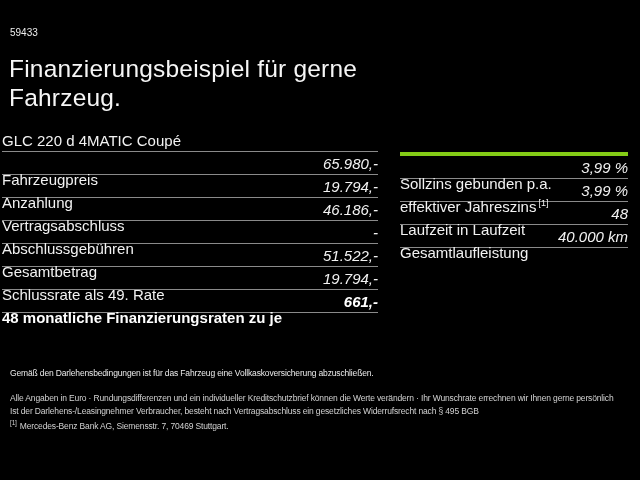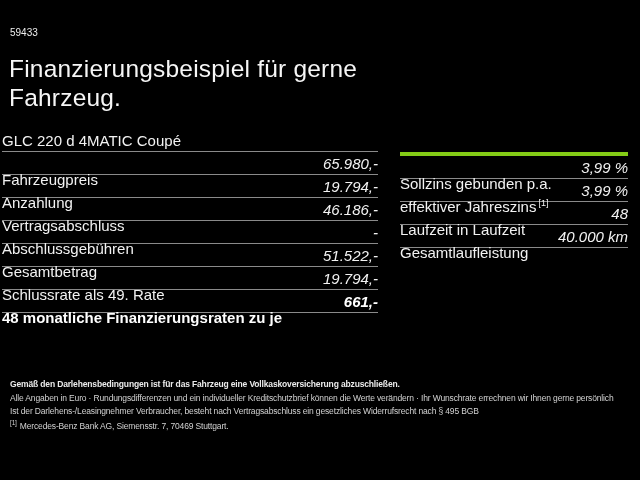--- a/index.html
+++ b/index.html
@@ -41,21 +41,21 @@
   .trow .value { text-align: right; font-style: italic; }
   .trow.bold { font-weight: bold; color: #ffffff; }
   .label sup {
     font-size: 9px; vertical-align: super; line-height: 0; margin-left: 2px;
   }
   .footer-line {
     position: absolute; left: 10px;
     font-size: 8.5px; letter-spacing: -0.15px;
     color: #d2d2d2; white-space: nowrap;
   }
-  .footer-bold { top: 379px; font-weight: bold; color: #ebebeb; }
+  .footer-bold { top: 368px; font-weight: normal; color: #ebebeb; }
   .footer-l1 { top: 393px; }
   .footer-l2 { top: 406px; }
   .footer-footnote { top: 421px; }
   .footer-footnote .fn-marker {
     font-size: 6.5px; vertical-align: super; line-height: 0; margin-right: 3px;
   }
 </style>
 </head>
 <body>
 

